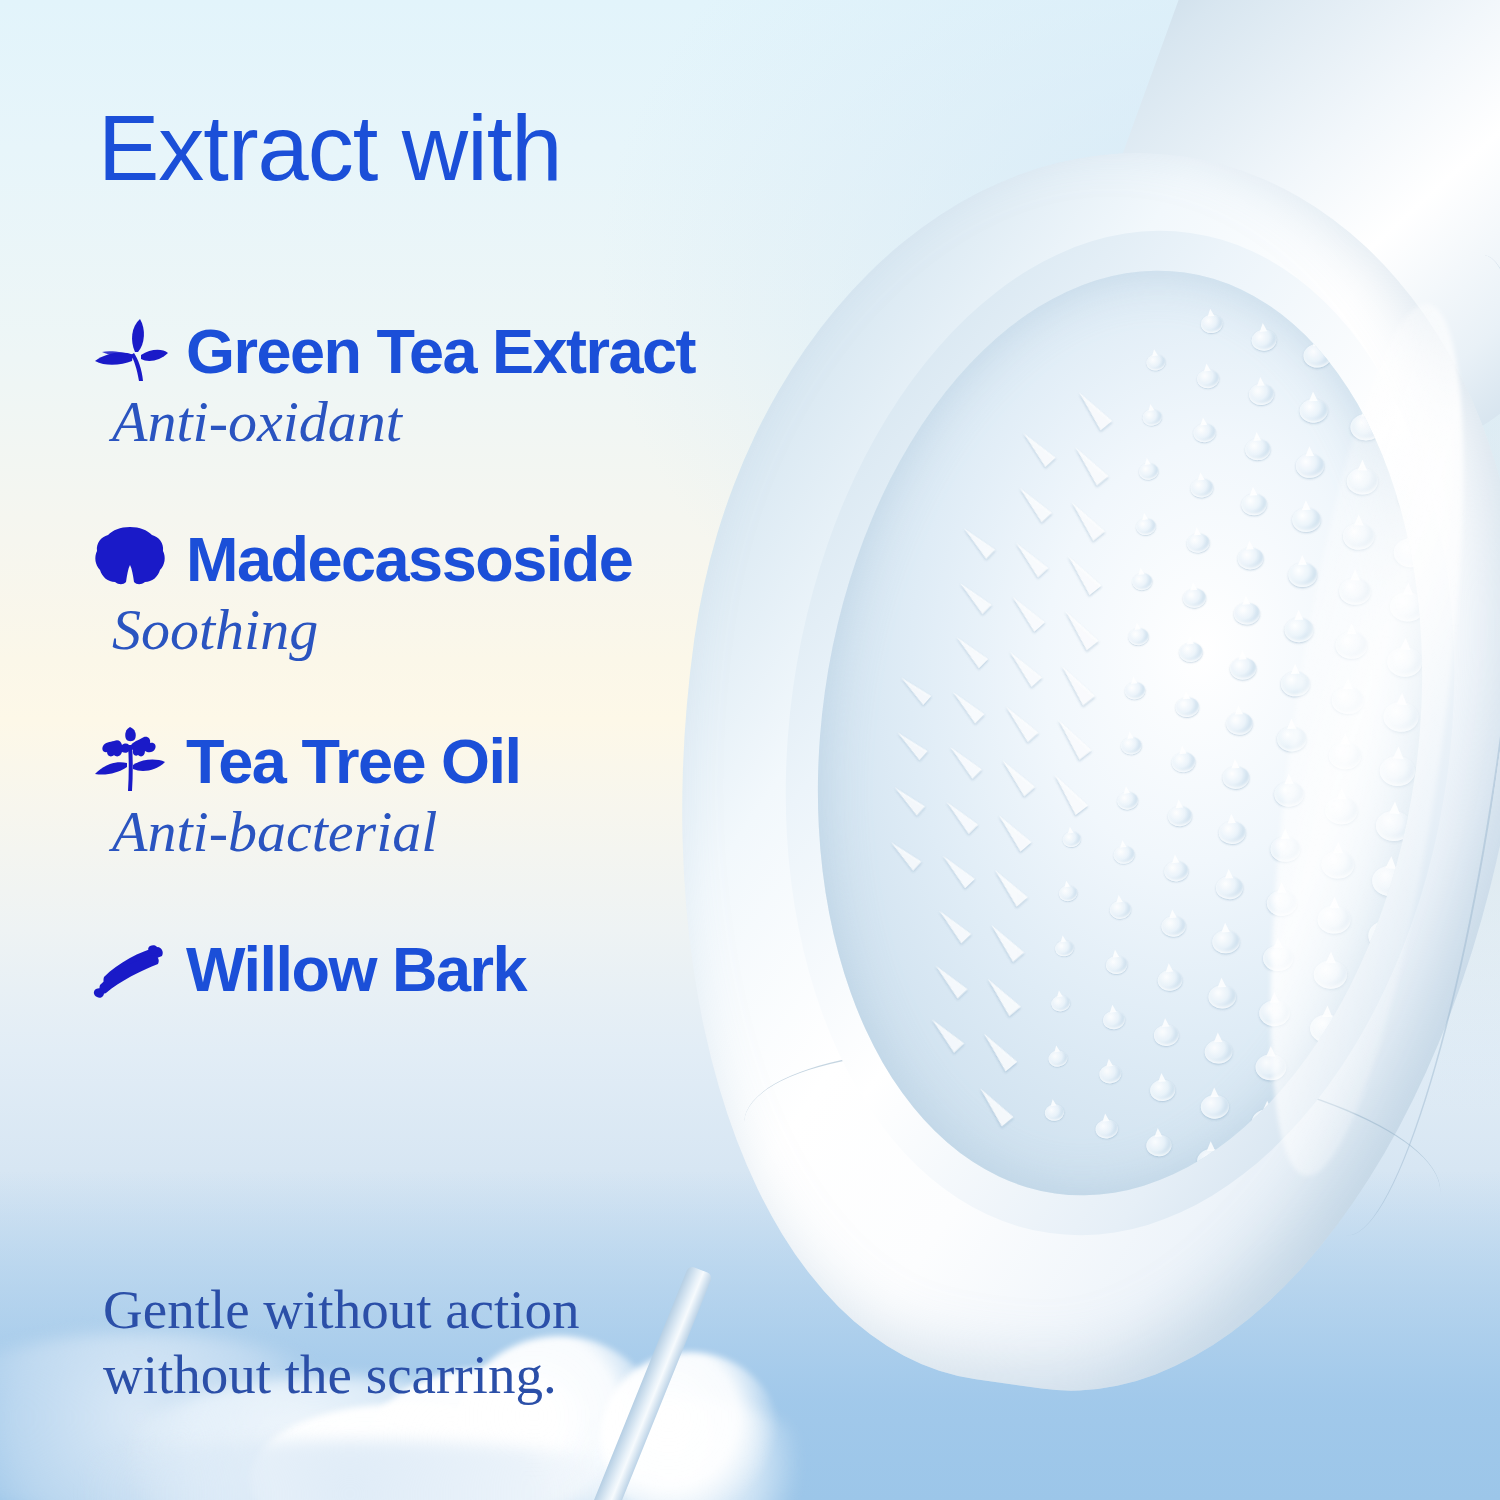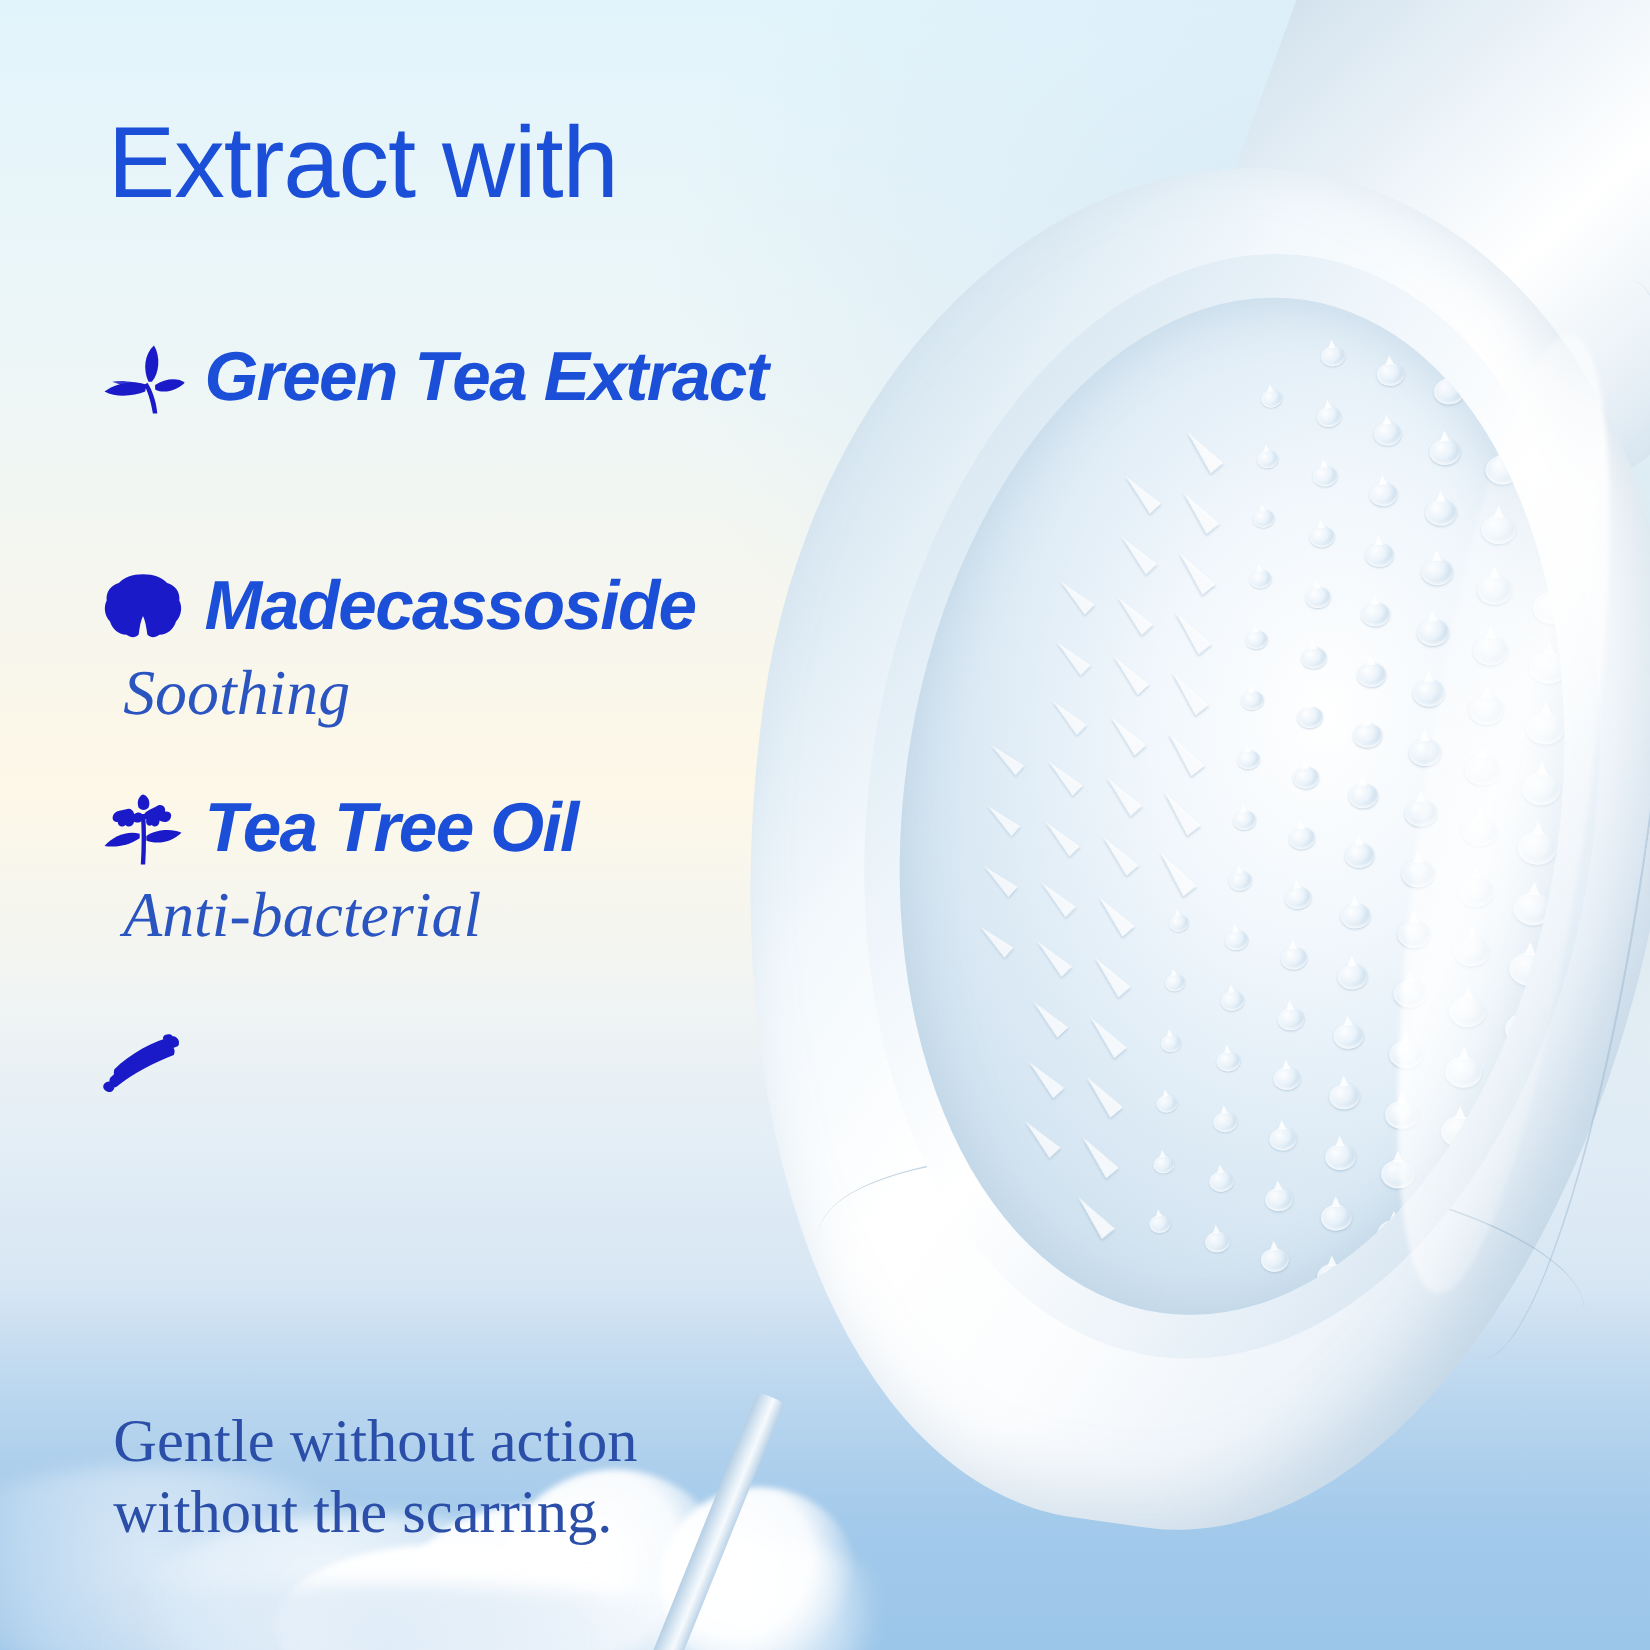--- a/index.html
+++ b/index.html
@@ -192,23 +192,23 @@
     color: #1b4fd8;
     white-space: nowrap;
   }
   .feature {
     position: absolute;
     left: 92px;
     width: 820px;
   }
   .feature-head {
     display: flex;
+    align-items: center;
     gap: 18px;
     height: 78px;
-    font-style: italic;
   }
   .ficon {
     width: 76px;
     height: 68px;
     flex: 0 0 76px;
     display: block;
   }
   .ftitle {
     font-size: 63px;
     font-weight: bold;
@@ -403,20 +403,21 @@
         <g fill="#1a1ac8">
           <path d="M40 44 C30 48 14 50 3 44 C14 36 30 33 41 38 Z"></path>
           <path d="M43 35 C38 24 39 10 48 2 C54 12 53 27 46 35 Z"></path>
           <path d="M49 38 C58 32 70 31 76 36 C68 44 56 46 49 42 Z"></path>
           <path d="M42 36 C46 42 50 52 51 64 L47 64 C45 52 42 43 39 38 Z"></path>
           <path d="M42 38 C33 36 20 33 10 35 C20 39 33 41 41 41 Z" opacity=".85"></path>
         </g>
       </svg>
       <div class="ftitle">Green Tea Extract</div>
     </div>
+    <div class="fsub">Anti-oxidant</div>
   </div>
 
   <div class="feature" style="top:722px;">
     <div class="feature-head">
       <svg class="ficon" viewBox="0 0 76 68">
         <g fill="#1a1ac8">
 
           <path d="M36 18 C37 32 37 48 36 64 L40 64 C41 48 41 32 40 18 Z"></path>
 
           <path d="M38 0 C43 2 45 7 43 12 C41 15 36 15 34 12 C32 7 34 2 38 0 Z"></path>
@@ -457,19 +458,20 @@
       <svg class="ficon" viewBox="0 0 76 68">
         <g fill="#1a1ac8">
           <path d="M12 42 C26 28 48 16 66 12 C70 13 72 17 70 21 C54 27 32 38 18 50
                    C14 52 10 48 12 42 Z"></path>
           <path d="M8 50 C22 36 44 24 62 20 C66 21 68 25 66 29 C50 35 28 46 14 58
                    C10 60 6 56 8 50 Z"></path>
           <path d="M4 54 C8 52 12 54 12 58 C12 62 8 64 5 62 C1 60 1 56 4 54 Z"></path>
           <path d="M58 11 C62 9 66 11 66 15 C66 18 62 20 59 18 C56 16 55 13 58 11 Z"></path>
         </g>
       </svg>
+      <div class="ftitle">Willow Bark</div>
     </div>
   </div>
 
   <div class="caption">Gentle without action
 without the scarring.</div>
 
 </div>
 
 </body></html>

